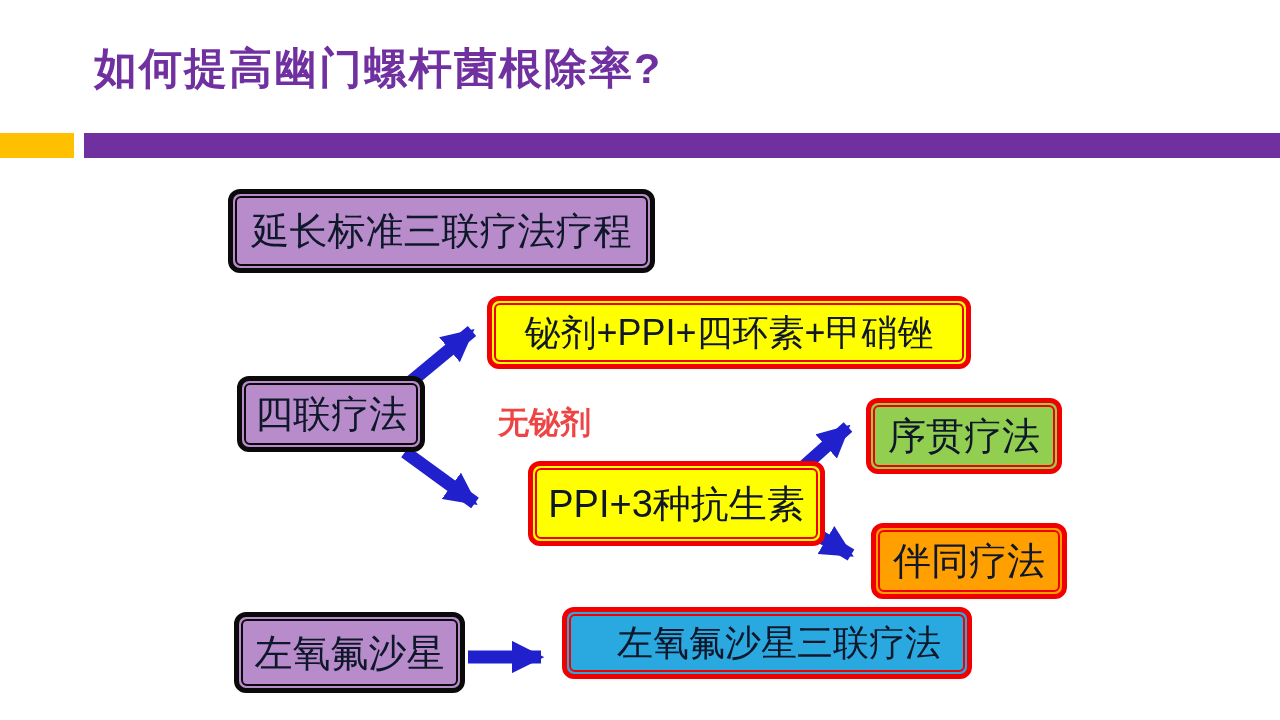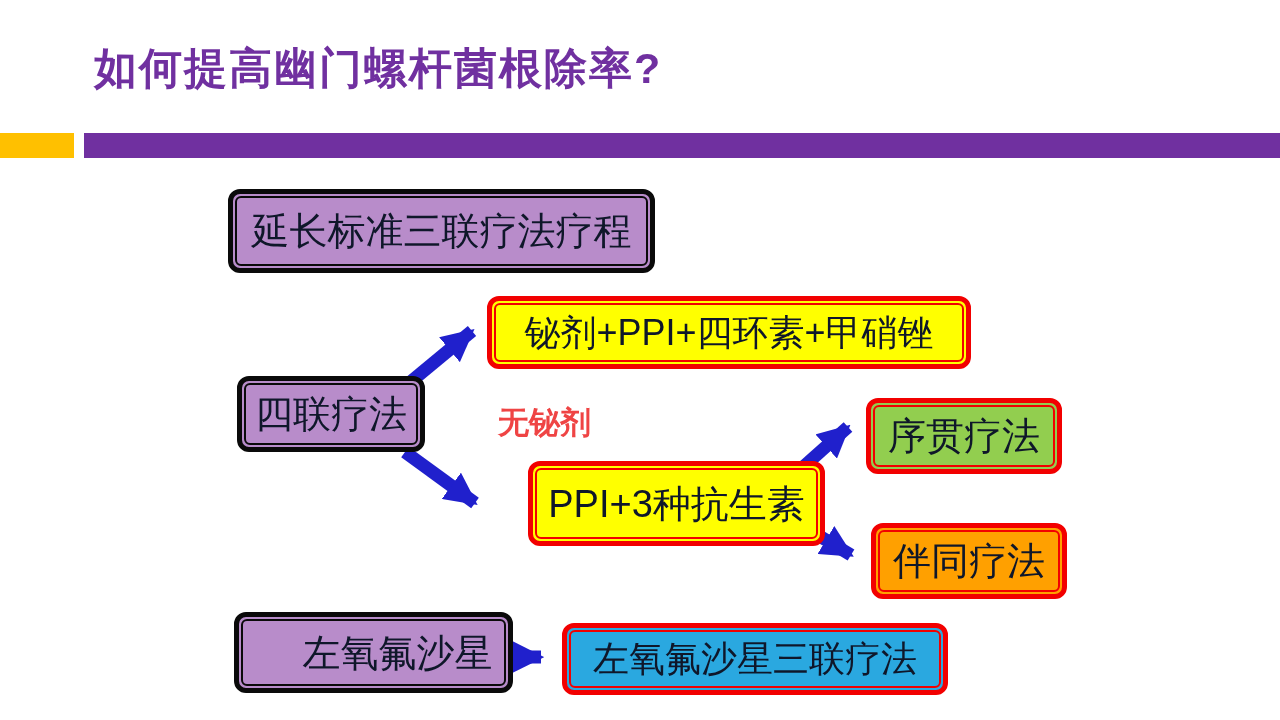--- a/index.html
+++ b/index.html
@@ -32,22 +32,22 @@
   .fill-green{background:#92CE4F;}
   .fill-orange{background:#FFA000;}
   .fill-blue{background:#2AA8E0;}
 
   .n-extend{left:228px;top:189px;width:417px;height:74px;}
   .n-bismuth{left:487px;top:296px;width:474px;height:63px;font-size:36px;}
   .n-quad{left:237px;top:376px;width:178px;height:66px;}
   .n-ppi{left:483px;top:461px;width:287px;height:75px;margin-left:45px;}
   .n-seq{left:866px;top:398px;width:186px;height:66px;}
   .n-conc{left:871px;top:523px;width:186px;height:66px;}
-  .n-levo{left:234px;top:612px;width:221px;height:71px;padding-left:48px;}
-  .n-levotriple{left:562px;top:623px;width:376px;height:62px;font-size:36px;}
+  .n-levo{left:234px;top:612px;width:221px;height:71px;}
+  .n-levotriple{left:562px;top:607px;width:376px;height:62px;font-size:36px;padding-left:24px;}
 
   .free-label{
     position:absolute;left:498px;top:407px;
     font-size:31px;font-weight:bold;color:#ef4444;line-height:1;
   }
   .arrows{position:absolute;left:0;top:0;pointer-events:none;}
 </style>
 </head>
 <body>
 

